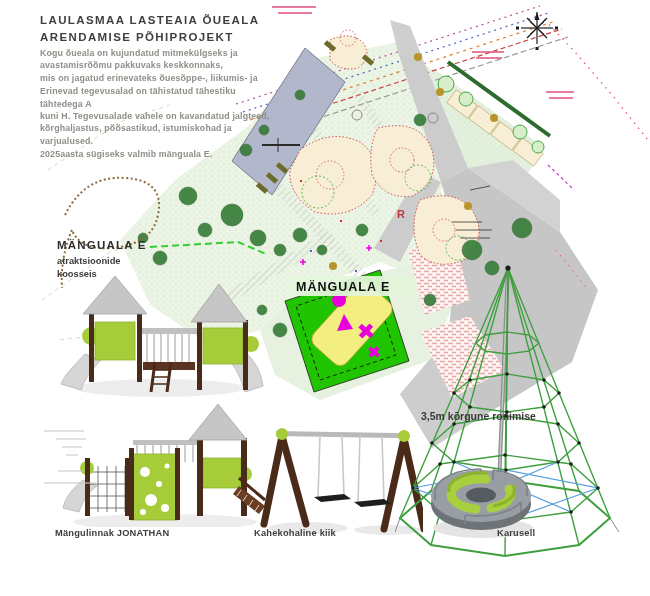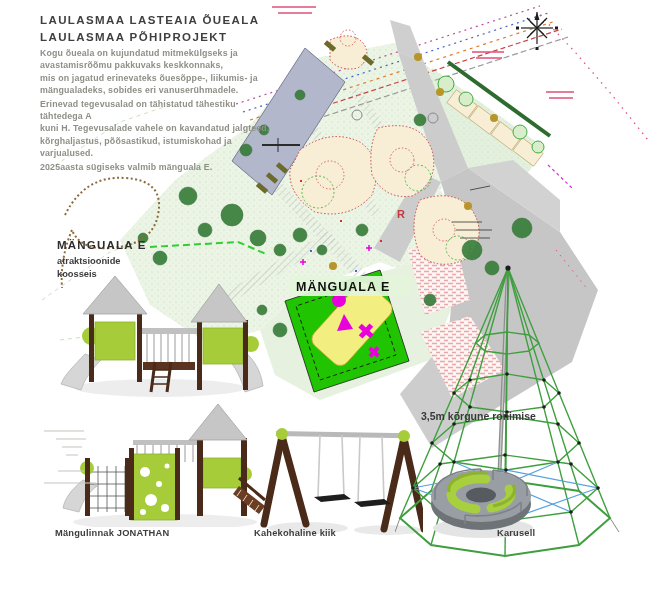--- a/index.html
+++ b/index.html
@@ -427,27 +427,26 @@
     </g>
     <g stroke="#8db32e" stroke-width="3" fill="none">
       <path d="M24,54 A 33 17 0 0 1 62,35"></path>
       <path d="M88,47 A 33 17 0 0 1 68,68"></path>
     </g>
   </svg>
 
   <div class="hdr">
     <div class="title">
       <div>LAULASMAA LASTEAIA ÕUEALA</div>
-      <div>LAULASMAA PÕHIPROJEKT</div>
+      <div>ARENDAMISE PÕHIPROJEKT</div>
     </div>
     <div class="para">
       <div>Kogu õueala on kujundatud mitmekülgseks ja</div>
       <div>avastamisrõõmu pakkuvaks keskkonnaks,</div>
       <div>mis on jagatud erinevateks õuesõppe-, liikumis- ja</div>
-      <div>mängualadeks, sobides eri vanuserühmadele.</div>
     </div>
     <div class="para">
       <div>Erinevad tegevusalad on tähistatud tähestiku tähtedega A</div>
       <div>kuni H. Tegevusalade vahele on kavandatud jalgteed,</div>
       <div>kõrghaljastus, põõsastikud, istumiskohad ja varjualused.</div>
     </div>
     <div class="para">
       <div>2025aasta sügiseks valmib mänguala E.</div>
     </div>
   </div>

